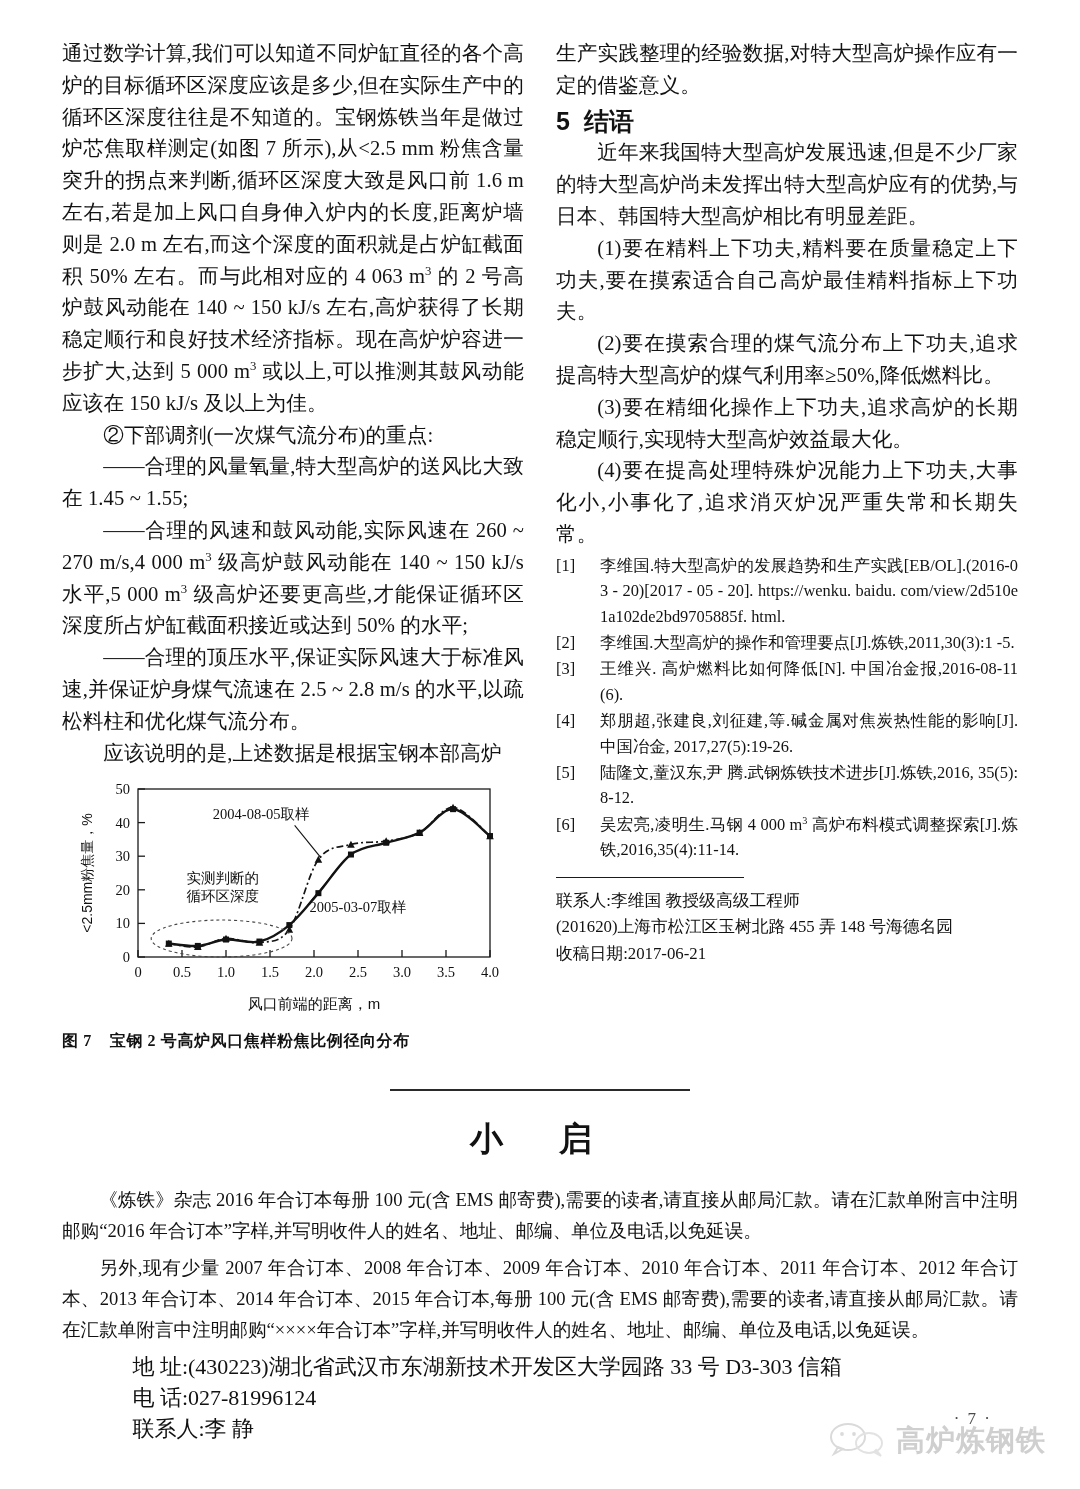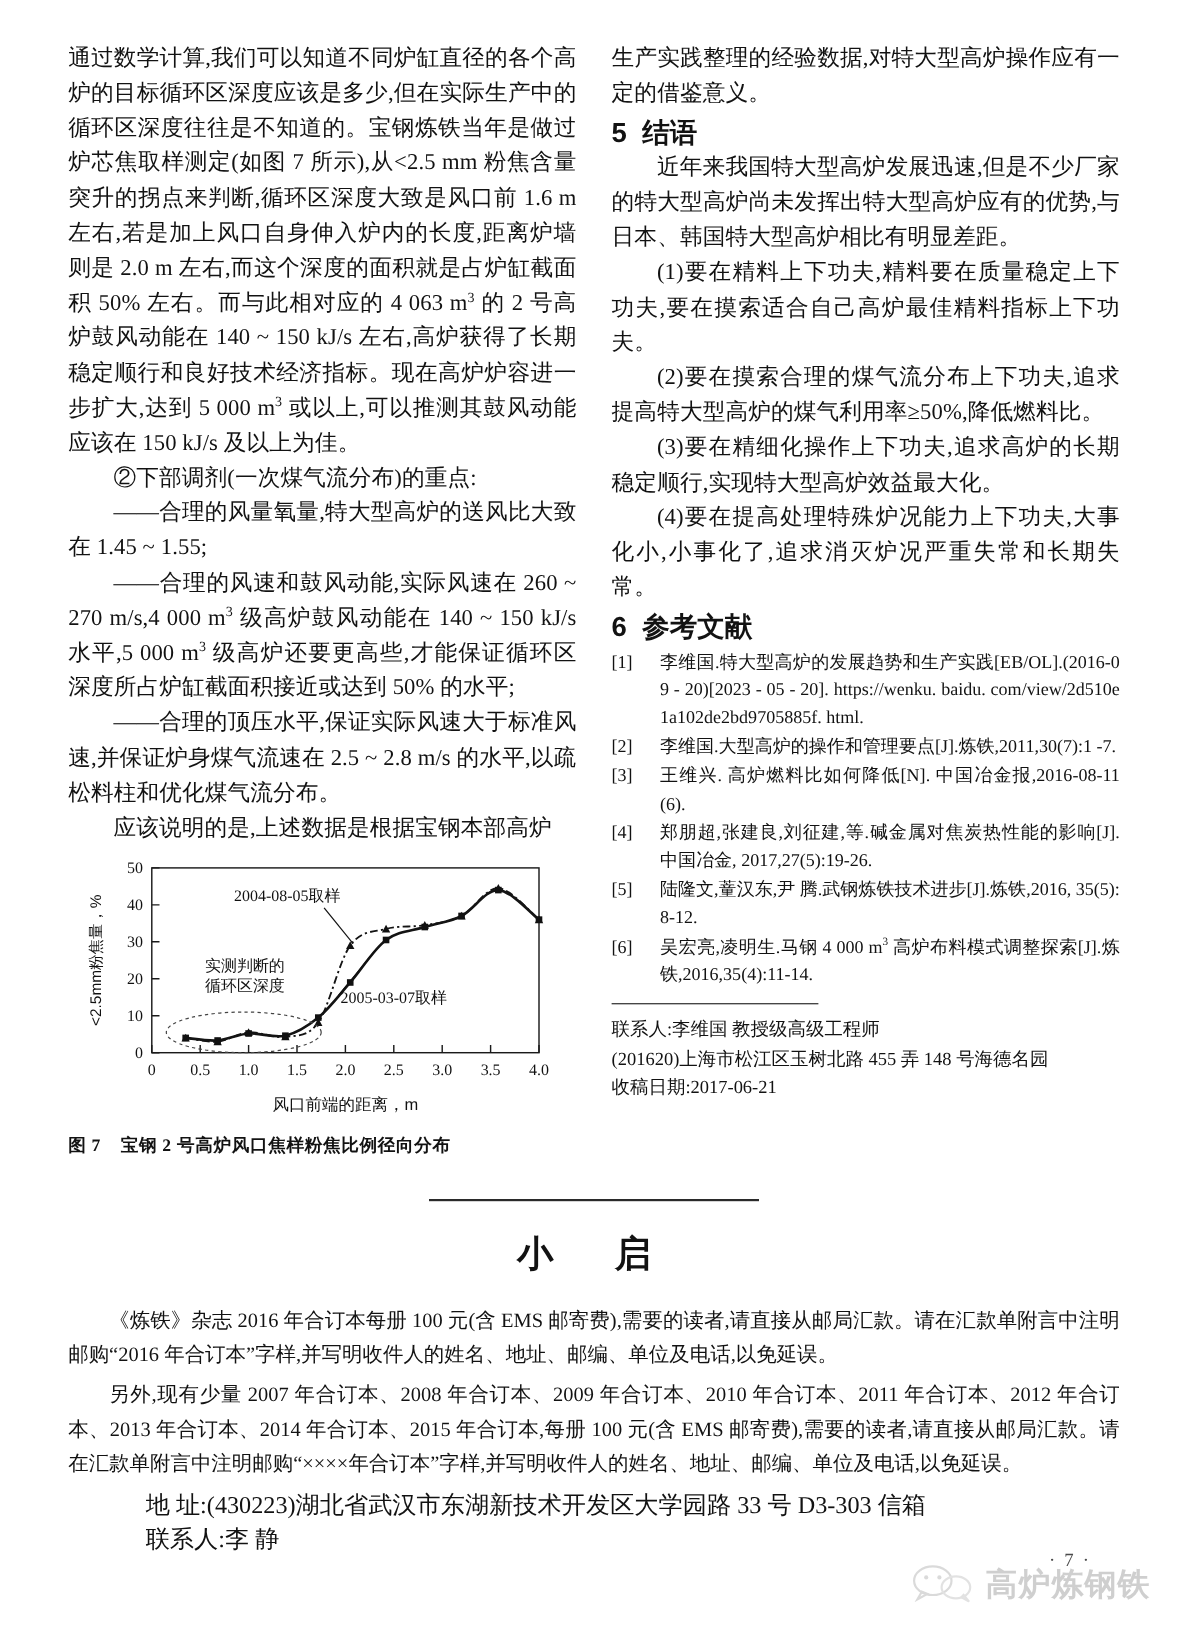--- a/index.html
+++ b/index.html
@@ -237,32 +237,29 @@
       <div class="sec-head">
         <span class="num">5</span><span>结语</span>
       </div>
 
       <p class="body indent">近年来我国特大型高炉发展迅速,但是不少厂家的特大型高炉尚未发挥出特大型高炉应有的优势,与日本、韩国特大型高炉相比有明显差距。</p>
       <p class="body indent">(1)要在精料上下功夫,精料要在质量稳定上下功夫,要在摸索适合自己高炉最佳精料指标上下功夫。</p>
       <p class="body indent">(2)要在摸索合理的煤气流分布上下功夫,追求提高特大型高炉的煤气利用率≥50%,降低燃料比。</p>
       <p class="body indent">(3)要在精细化操作上下功夫,追求高炉的长期稳定顺行,实现特大型高炉效益最大化。</p>
       <p class="body indent">(4)要在提高处理特殊炉况能力上下功夫,大事化小,小事化了,追求消灭炉况严重失常和长期失常。</p>
 
-      <div class="sec-head">
-        <span class="num">6</span><span>参考文献</span>
-      </div>
 
       <div class="refs">
         <div class="ref">
           <span class="ref-num">[1]</span>
-          <span class="ref-txt">李维国.特大型高炉的发展趋势和生产实践[EB/OL].(2016-09 - 20)[2023 - 05 - 20]. https://wenku. baidu. com/view/2d510e1a102de2bd9705885f. html.</span>
+          <span class="ref-txt">李维国.特大型高炉的发展趋势和生产实践[EB/OL].(2016-03 - 20)[2017 - 05 - 20]. https://wenku. baidu. com/view/2d510e1a102de2bd9705885f. html.</span>
         </div>
         <div class="ref">
           <span class="ref-num">[2]</span>
-          <span class="ref-txt">李维国.大型高炉的操作和管理要点[J].炼铁,2011,30(7):1 -7.</span>
+          <span class="ref-txt">李维国.大型高炉的操作和管理要点[J].炼铁,2011,30(3):1 -5.</span>
         </div>
         <div class="ref">
           <span class="ref-num">[3]</span>
           <span class="ref-txt">王维兴. 高炉燃料比如何降低[N]. 中国冶金报,2016-08-11 (6).</span>
         </div>
         <div class="ref">
           <span class="ref-num">[4]</span>
           <span class="ref-txt">郑朋超,张建良,刘征建,等.碱金属对焦炭热性能的影响[J]. 中国冶金, 2017,27(5):19-26.</span>
         </div>
         <div class="ref">
@@ -286,20 +283,23 @@
 
   <div class="notice">
     <div class="notice-rule"></div>
     <div class="notice-title">小  启</div>
 
     <p class="notice-p">《炼铁》杂志 2016 年合订本每册 100 元(含 EMS 邮寄费),需要的读者,请直接从邮局汇款。请在汇款单附言中注明邮购“2016 年合订本”字样,并写明收件人的姓名、地址、邮编、单位及电话,以免延误。</p>
     <p class="notice-p">另外,现有少量 2007 年合订本、2008 年合订本、2009 年合订本、2010 年合订本、2011 年合订本、2012 年合订本、2013 年合订本、2014 年合订本、2015 年合订本,每册 100 元(含 EMS 邮寄费),需要的读者,请直接从邮局汇款。请在汇款单附言中注明邮购“××××年合订本”字样,并写明收件人的姓名、地址、邮编、单位及电话,以免延误。</p>
 
     <div class="notice-kv">
       <span class="k">地    址:</span><span>(430223)湖北省武汉市东湖新技术开发区大学园路 33 号 D3-303 信箱</span>
+    </div>
+    <div class="notice-kv">
+      <span class="k">电    话:</span><span>027-81996124</span>
     </div>
     <div class="notice-kv">
       <span class="k">联系人:</span><span>李   静</span>
     </div>
   </div>
 
   <div class="page-num">· 7 ·</div>
 
   <div class="watermark">
     <svg width="62" height="36" viewBox="0 0 62 36">

